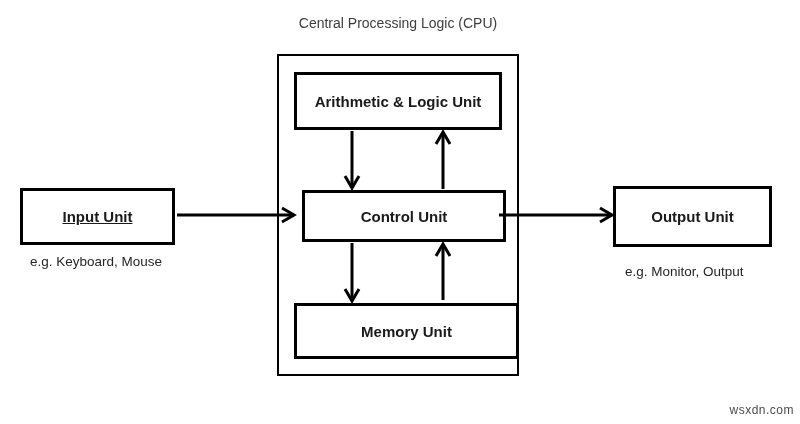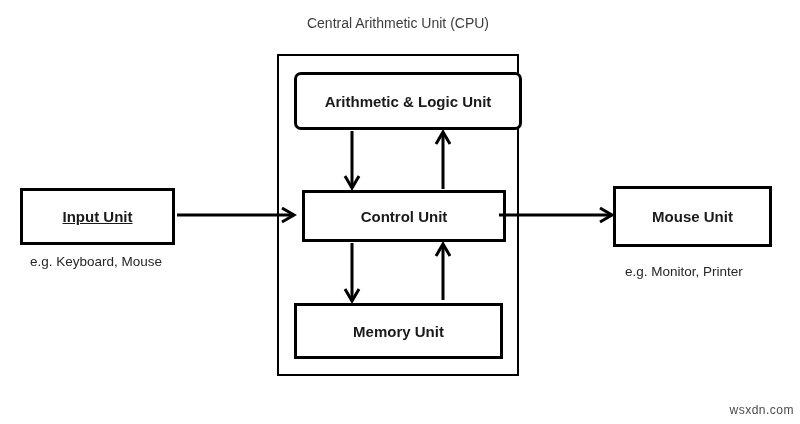--- a/index.html
+++ b/index.html
@@ -37,23 +37,23 @@
     background: #ffffff;
     display: flex;
     align-items: center;
     justify-content: center;
     font-size: 15px;
     font-weight: 700;
     color: #1a1a1a;
     box-sizing: border-box;
     white-space: nowrap;
   }
-  .alu-box     { left: 294px; top: 72px;  width: 228px; height: 58px; border-radius: 7px; }
+  .alu-box     { left: 294px; top: 72px;  width: 208px; height: 58px; }
   .control-box { left: 302px; top: 190px; width: 204px; height: 52px; }
-  .memory-box  { left: 294px; top: 303px; width: 209px; height: 56px; }
+  .memory-box  { left: 294px; top: 303px; width: 225px; height: 56px; }
   .input-box   { left: 20px;  top: 188px; width: 155px; height: 57px; text-decoration: underline; }
   .output-box  { left: 613px; top: 186px; width: 159px; height: 61px; }
   .caption {
     position: absolute;
     font-size: 13.5px;
     color: #262626;
     white-space: nowrap;
   }
   .input-caption  { left: 30px;  top: 254px; }
   .output-caption { left: 625px; top: 264px; }
@@ -72,47 +72,47 @@
     width: 800px;
     height: 424px;
     pointer-events: none;
   }
 </style>
 </head>
 <body>
 
 <div class="canvas">
 
-  <div class="diagram-title">Central Arithmetic Unit (CPU)</div>
+  <div class="diagram-title">Central Processing Logic (CPU)</div>
 
   <div class="cpu-outer"></div>
 
   <div class="unit-box alu-box">
     <span>Arithmetic &amp; Logic Unit</span>
   </div>
 
   <div class="unit-box control-box">
     <span>Control Unit</span>
   </div>
 
   <div class="unit-box memory-box">
     <span>Memory Unit</span>
   </div>
 
   <div class="unit-box input-box">
     <span>Input Unit</span>
   </div>
 
   <div class="unit-box output-box">
-    <span>Mouse Unit</span>
+    <span>Output Unit</span>
   </div>
 
   <div class="caption input-caption">e.g. Keyboard, Mouse</div>
 
-  <div class="caption output-caption">e.g. Monitor, Printer</div>
+  <div class="caption output-caption">e.g. Monitor, Output</div>
 
   <svg class="arrows-layer" width="800" height="424" viewBox="0 0 800 424" xmlns="http://www.w3.org/2000/svg">
     <defs>
       <marker id="ah" markerUnits="userSpaceOnUse" markerWidth="20" markerHeight="20" refX="15" refY="10" orient="auto">
         <path d="M3,3 L15,10 L3,17" fill="none" stroke="#000000" stroke-width="3"></path>
       </marker>
     </defs>
 
     <line x1="177" y1="215" x2="294" y2="215" stroke="#000000" stroke-width="3" marker-end="url(#ah)"></line>
 

